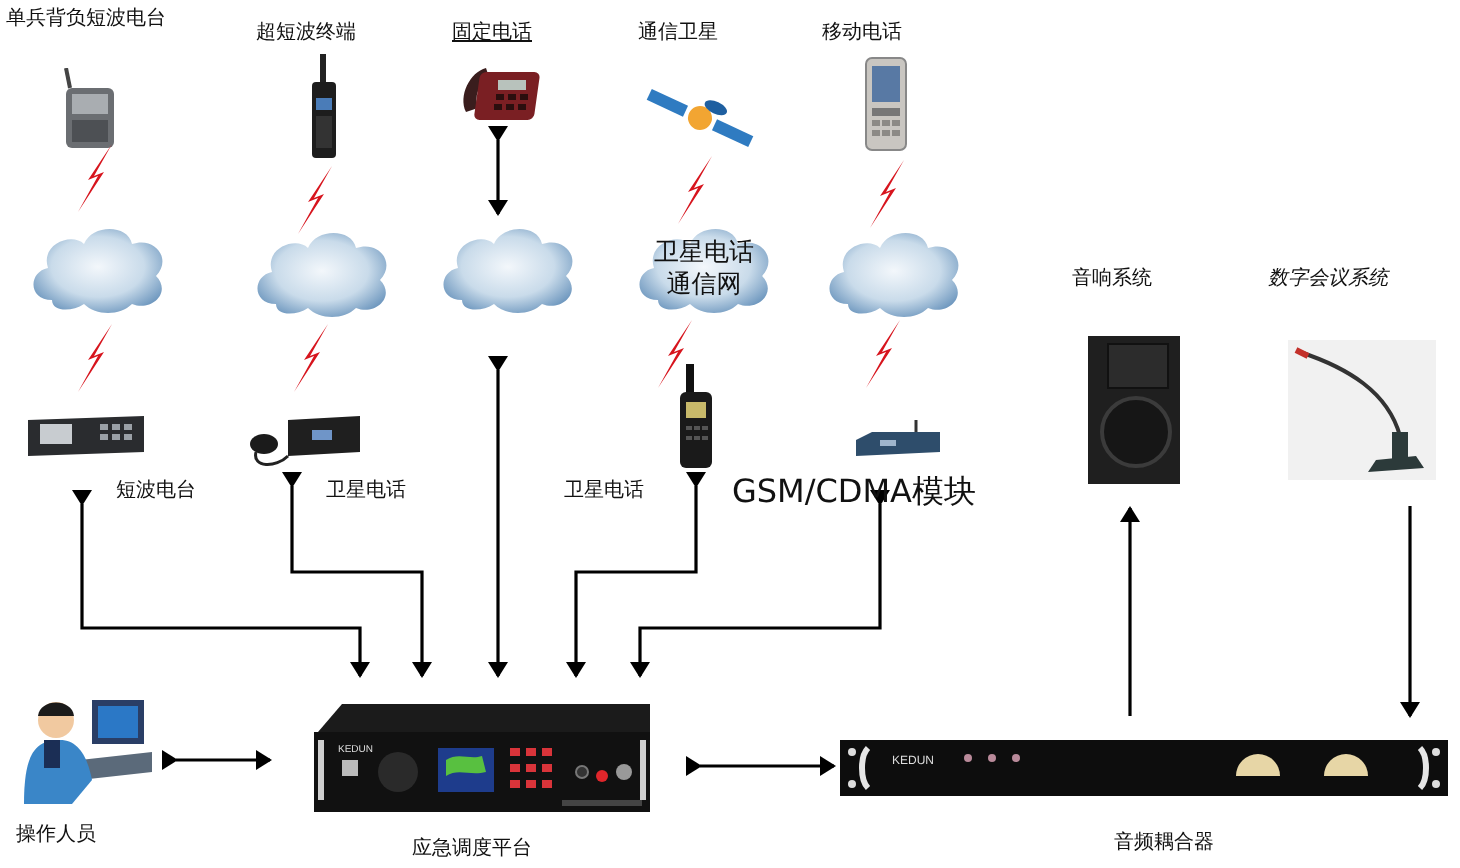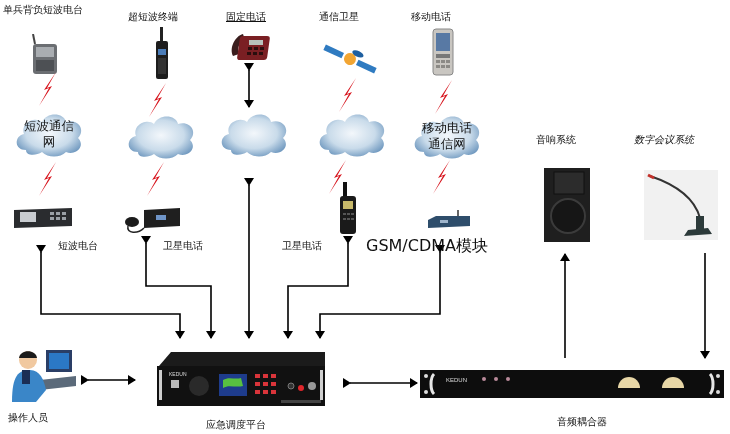--- a/index.html
+++ b/index.html
@@ -113,42 +113,41 @@
   <svg width="74" height="48">
       <defs>
         <radialGradient id="cg" cx="50%" cy="45%" r="60%">
           <stop offset="0" stop-color="#f3f7fb"></stop>
           <stop offset="0.6" stop-color="#c9dbea"></stop>
           <stop offset="1" stop-color="#6f98bf"></stop>
         </radialGradient>
       </defs>
   <path d="M14,40 C2,40 2,26 12,24 C8,12 24,6 30,12 C34,2 52,2 54,12 C66,8 74,20 66,28 C74,36 64,46 54,42 C48,48 36,48 30,42 C24,46 14,46 14,40 Z" fill="url(#cg)"></path>
     </svg>
-  <div class="ct" style="width:60px;left:7px;">短波通信网</div>
 </div>
 <div class="cloud" style="left:124px;top:112px;">
   <svg width="74" height="48">
       <path d="M14,40 C2,40 2,26 12,24 C8,12 24,6 30,12 C34,2 52,2 54,12 C66,8 74,20 66,28 C74,36 64,46 54,42 C48,48 36,48 30,42 C24,46 14,46 14,40 Z" fill="url(#cg)"></path>
     </svg>
 </div>
 <div class="cloud" style="left:217px;top:110px;">
   <svg width="74" height="48">
       <path d="M14,40 C2,40 2,26 12,24 C8,12 24,6 30,12 C34,2 52,2 54,12 C66,8 74,20 66,28 C74,36 64,46 54,42 C48,48 36,48 30,42 C24,46 14,46 14,40 Z" fill="url(#cg)"></path>
     </svg>
 </div>
 <div class="cloud" style="left:315px;top:110px;">
   <svg width="74" height="48">
       <path d="M14,40 C2,40 2,26 12,24 C8,12 24,6 30,12 C34,2 52,2 54,12 C66,8 74,20 66,28 C74,36 64,46 54,42 C48,48 36,48 30,42 C24,46 14,46 14,40 Z" fill="url(#cg)"></path>
     </svg>
+  <div class="ct" style="width:56px;left:9px;">卫星电话通信网</div>
 </div>
 <div class="cloud" style="left:410px;top:112px;">
   <svg width="74" height="48">
       <path d="M14,40 C2,40 2,26 12,24 C8,12 24,6 30,12 C34,2 52,2 54,12 C66,8 74,20 66,28 C74,36 64,46 54,42 C48,48 36,48 30,42 C24,46 14,46 14,40 Z" fill="url(#cg)"></path>
     </svg>
-  <div class="ct" style="width:56px;left:9px;">移动电话通信网</div>
 </div>
 
 <svg class="bolt" style="left:36px;top:162px;" width="22" height="34">
     <path d="M20,0 L8,18 L13,16 L3,34 L16,14 L11,16 Z" fill="#d7141d"></path>
   </svg>
 <svg class="bolt" style="left:144px;top:162px;" width="22" height="34">
     <path d="M20,0 L8,18 L13,16 L3,34 L16,14 L11,16 Z" fill="#d7141d"></path>
   </svg>
 <svg class="bolt" style="left:326px;top:160px;" width="22" height="34">
     <path d="M20,0 L8,18 L13,16 L3,34 L16,14 L11,16 Z" fill="#d7141d"></path>

